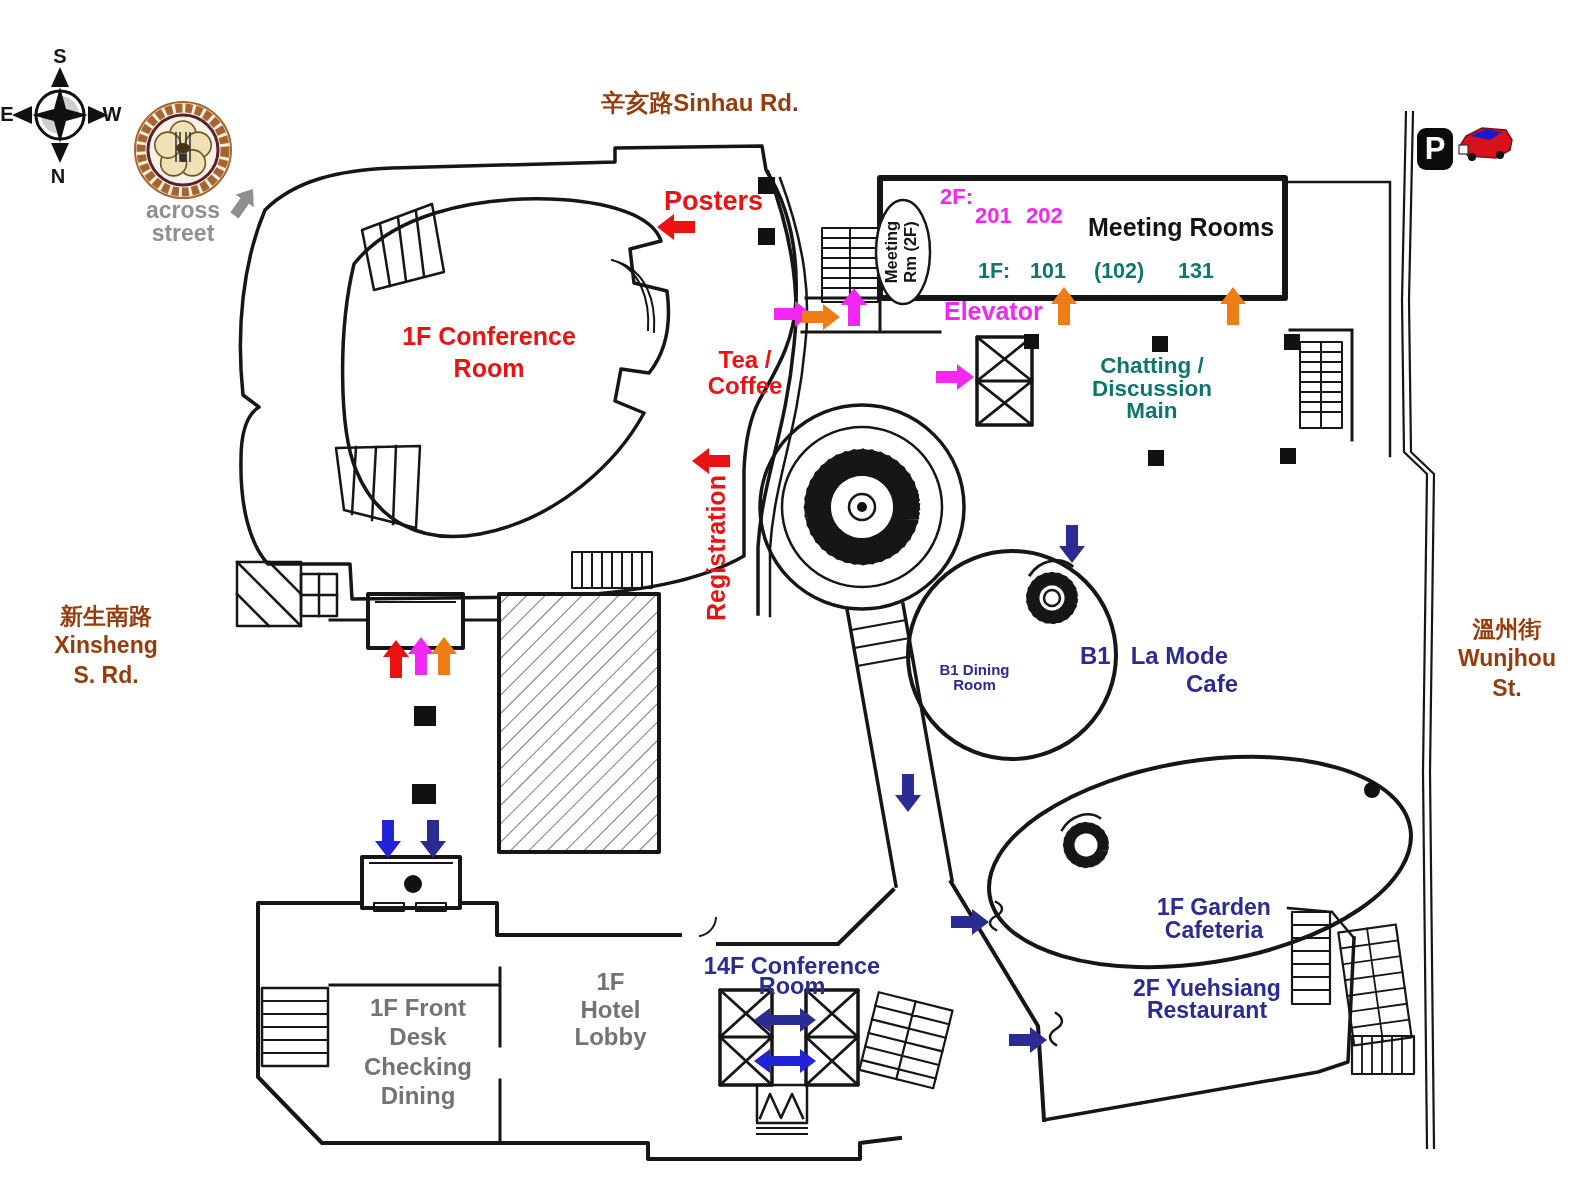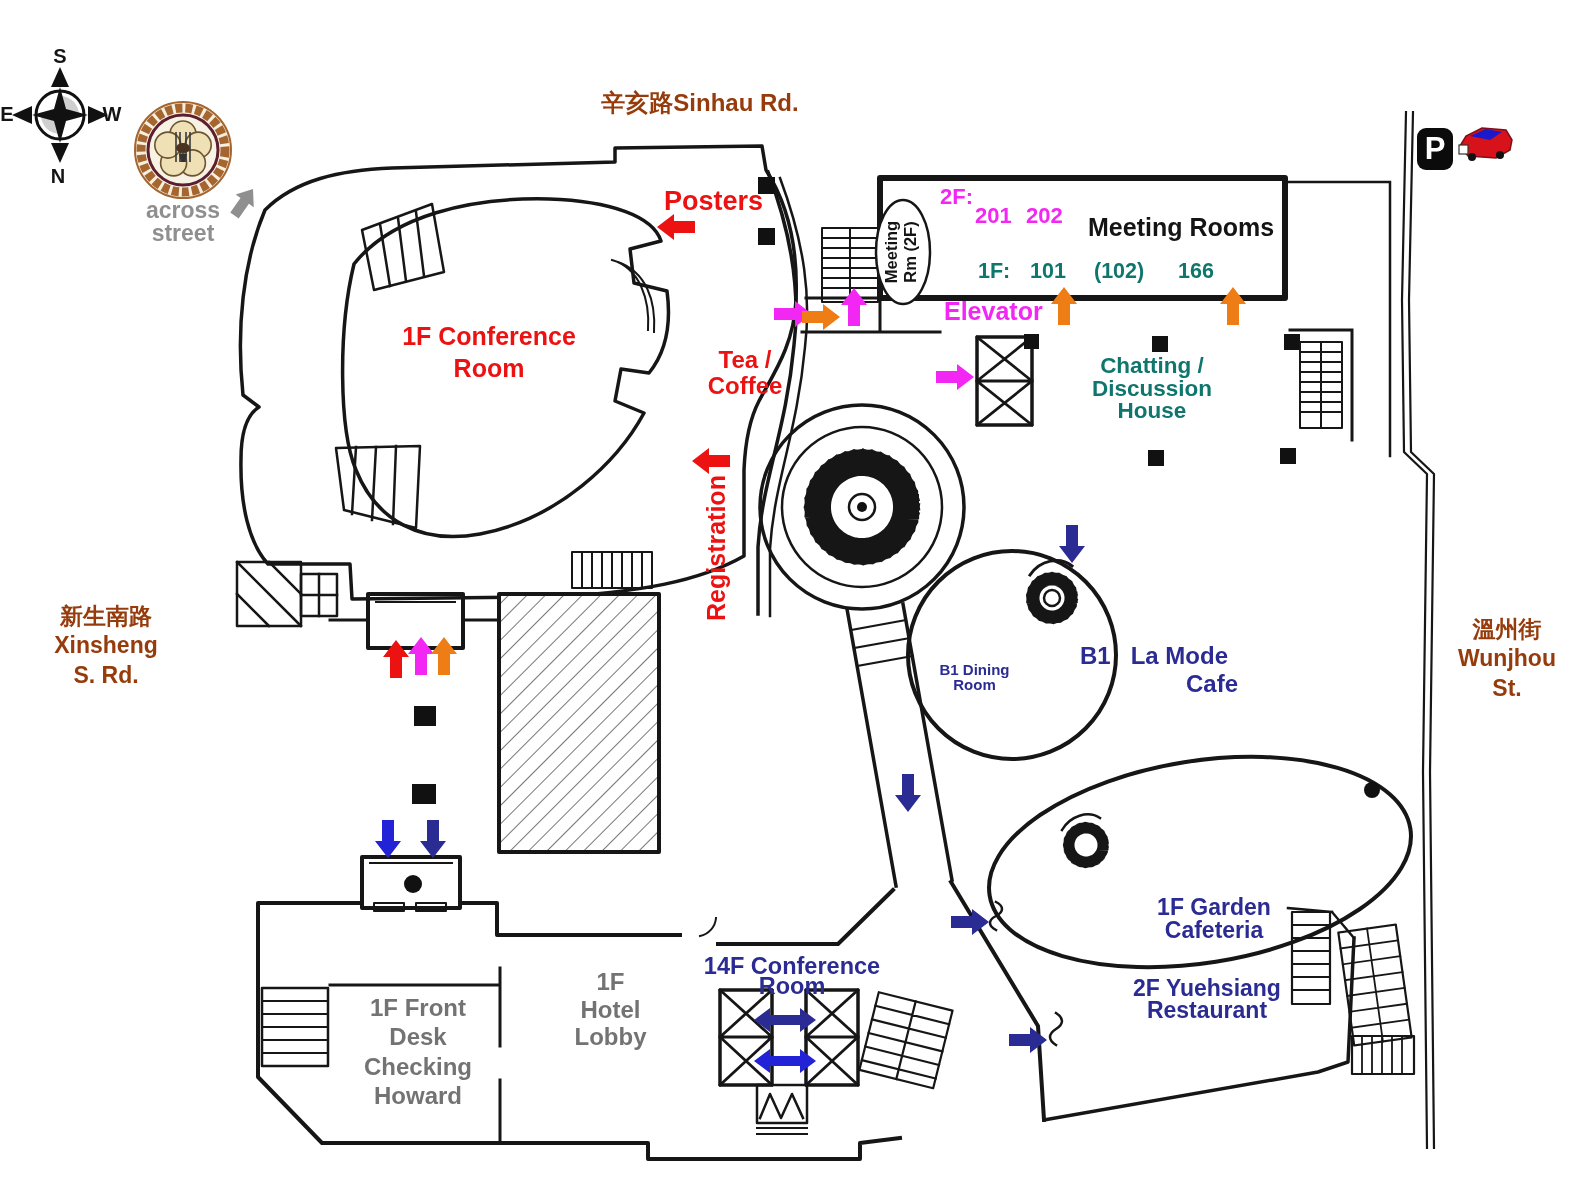--- a/index.html
+++ b/index.html
@@ -292,48 +292,48 @@
 
 <div class="lbl c-red center rot" style="left:626px;top:533px;width:180px;height:30px;font-size:25px">Registration</div>
 
 <div class="lbl c-mag" style="left:940px;top:184px;font-size:22px">2F:</div>
 <div class="lbl c-mag" style="left:975px;top:203px;font-size:22px">201</div>
 <div class="lbl c-mag" style="left:1026px;top:203px;font-size:22px">202</div>
 <div class="lbl c-black" style="left:1088px;top:212px;font-size:25px">Meeting Rooms</div>
 <div class="lbl c-org" style="left:978px;top:258px;font-size:21.5px">1F:</div>
 <div class="lbl c-org" style="left:1030px;top:258px;font-size:21.5px">101</div>
 <div class="lbl c-org" style="left:1094px;top:258px;font-size:21.5px">(102)</div>
-<div class="lbl c-org" style="left:1178px;top:258px;font-size:21.5px">166</div>
+<div class="lbl c-org" style="left:1178px;top:258px;font-size:21.5px">131</div>
 
 <div class="lbl c-black center rot" style="left:855px;top:232px;width:94px;height:40px;font-size:16.5px;line-height:1.15">
   <span>Meeting</span>
   <span>Rm (2F)</span>
 </div>
 
 <div class="lbl c-mag" style="left:944px;top:296px;font-size:25px">Elevator</div>
 
 <div class="lbl c-org center" style="left:1087px;top:355px;width:130px;font-size:22.5px;line-height:1.0">
   <span>Chatting /</span>
   <span>Discussion</span>
-  <span>House</span>
+  <span>Main</span>
 </div>
 
 <div class="lbl c-navy center" style="left:912px;top:662px;width:125px;font-size:15px;line-height:1.0">
   <span>B1 Dining</span>
   <span>Room</span>
 </div>
 
 <div class="lbl c-navy pre" style="left:1080px;top:641px;font-size:24px">B1   La Mode</div>
 <div class="lbl c-navy" style="left:1186px;top:669px;font-size:24px">Cafe</div>
 
 <div class="lbl c-blue center" style="left:348px;top:993px;width:140px;font-size:24px;line-height:1.22">
   <span>1F Front</span>
   <span>Desk</span>
   <span>Checking</span>
-  <span>Howard</span>
+  <span>Dining</span>
 </div>
 
 <div class="lbl c-blue center" style="left:558px;top:968px;width:105px;font-size:24px;line-height:1.15">
   <span>1F</span>
   <span>Hotel</span>
   <span>Lobby</span>
 </div>
 
 <div class="lbl c-navy right" style="left:697px;top:957px;width:190px;font-size:23.5px;line-height:0.85">
   <span>14F Conference</span>

